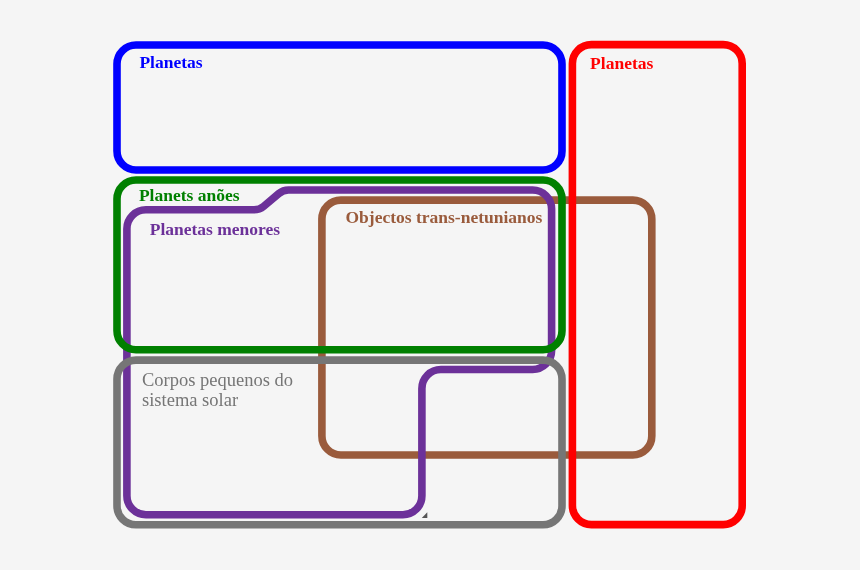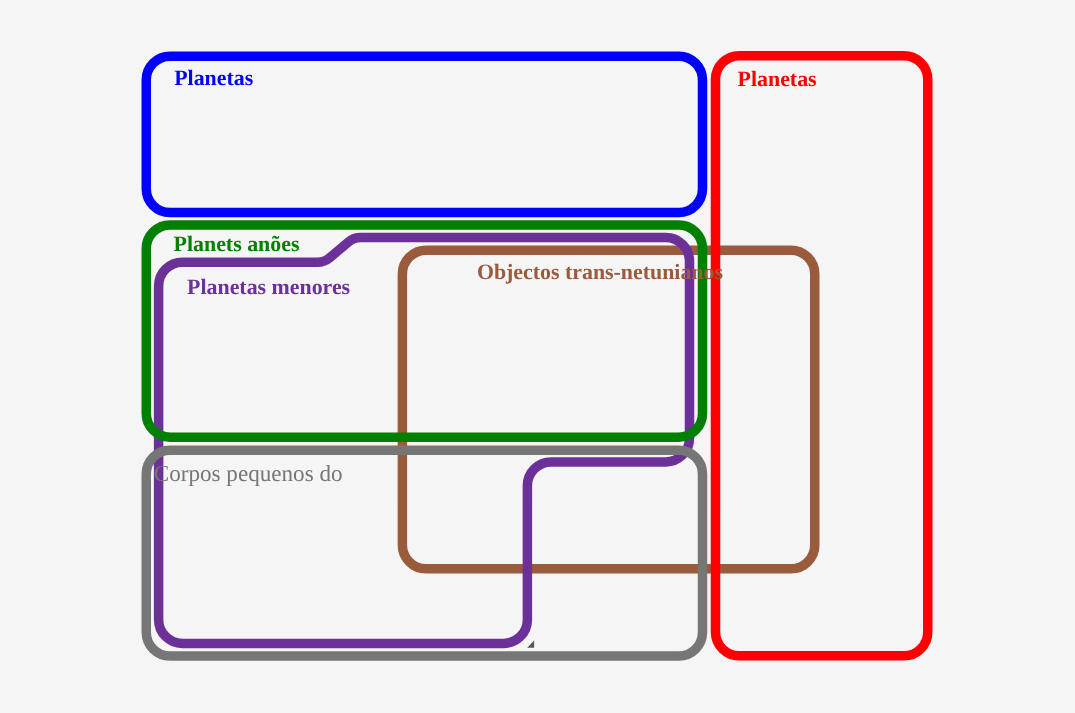--- a/index.html
+++ b/index.html
@@ -24,17 +24,18 @@
     <rect x="117" y="45" width="445" height="125" rx="19" stroke="#0000ff"></rect>
     <rect x="572.4" y="44.6" width="169.8" height="480" rx="19" stroke="#ff0000"></rect>
   </g>
   <path stroke="none" d="M 421.8 518.1 L 427.3 518.1 L 427.3 512.3 Z" fill="#555555"></path>
 </svg>
 
 <div class="lbl" style="left: 139.4px; top: 52.4px; color: rgb(0, 0, 255);">Planetas</div>
 <div class="lbl" style="left: 590.1px; top: 52.7px; color: rgb(255, 0, 0);">Planetas</div>
 <div class="lbl" style="left: 149.7px; top: 219.4px; color: rgb(108, 49, 153);">Planetas menores</div>
 <div class="lbl" style="left: 138.9px; top: 185.1px; color: rgb(0, 128, 0);">Planets anões</div>
-<div class="lbl" style="left: 345.5px; top: 207.4px; color: rgb(154, 91, 60); margin-left: 36px;">Objectos trans-netunianos</div>
-<div class="lbl lbl-multi" style="left: 123px; top: 369.7px; color: rgb(118, 118, 118);">
+<div class="lbl" style="left: 345.5px; top: 207.4px; color: rgb(154, 91, 60);">Objectos trans-netunianos</div>
+<div class="lbl lbl-multi" style="left: 142px; top: 369.7px; color: rgb(118, 118, 118);">
       <div>Corpos pequenos do</div>
+      <div>sistema solar</div>
     </div>
 </div>
 
 </body></html>

